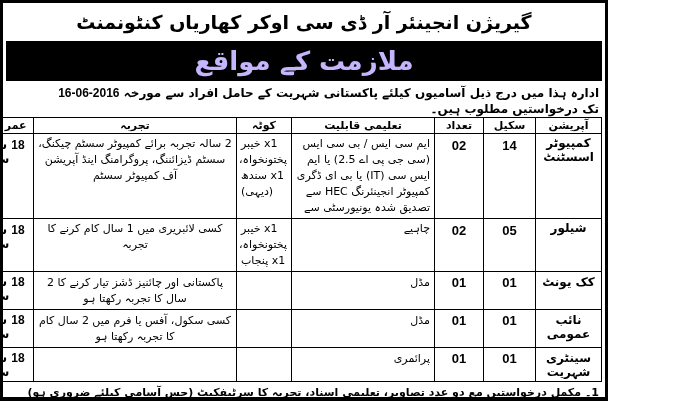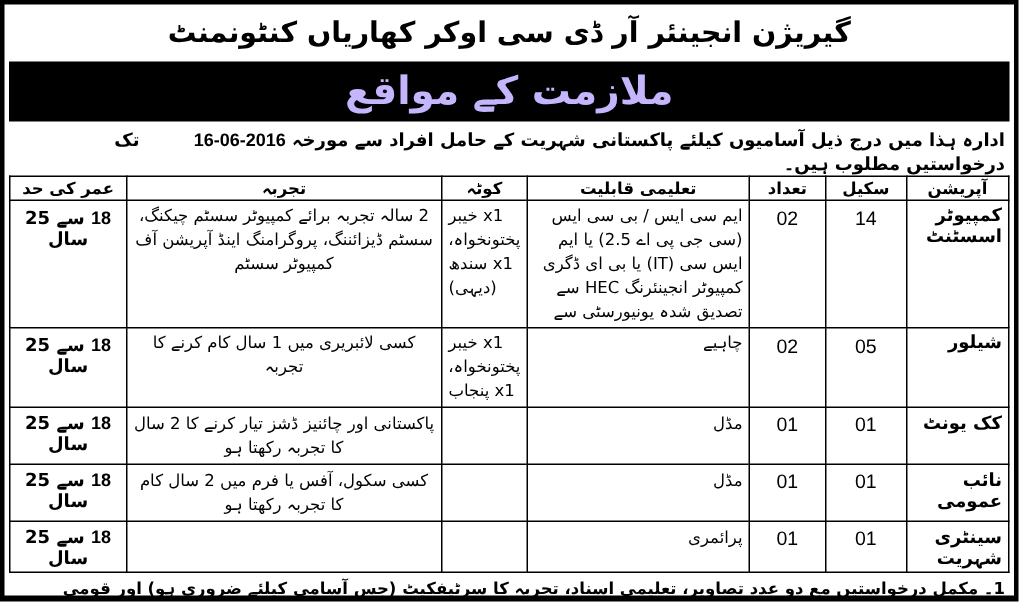--- a/index.html
+++ b/index.html
@@ -1,19 +1,19 @@
 <!DOCTYPE html>
 <html><head>
   <meta charset="utf-8">
   <style>
     * { box-sizing: border-box; margin: 0; padding: 0; }
     html, body { width: 679px; height: 401px; background: #fff; overflow: hidden; }
     body { font-family: "DejaVu Sans", sans-serif; color: #000; }
     .ad {
-      position: absolute; left: 0; top: 0; width: 679px; height: 401px;
+      position: absolute; left: 0; top: 0; width: 608px; height: 401px;
       border: 3px solid #000; border-bottom-width: 4px; background: #fff;
       direction: rtl;
     }
     .header-title {
       height: 38px; line-height: 38px; text-align: center;
       font-size: 19px; font-weight: bold;
     }
     .banner {
       margin: 0 3px; height: 40px; background: #000; color: #c4b5fd;
       text-align: center; font-size: 26px; font-weight: bold; line-height: 40px;
@@ -22,22 +22,22 @@
       padding: 4px 6px 0 6px; font-size: 12px; line-height: 16px; height: 36px;
       font-weight: bold;
     }
     .intro .date { font-family: "Liberation Sans", sans-serif; font-weight: bold; direction: ltr; unicode-bidi: embed; margin-left: 32px; }
     table {
       border-collapse: collapse; width: calc(100% - 6px); margin: 0 3px;
       table-layout: fixed; font-size: 11px;
     }
     th, td { border: 1px solid #000; text-align: center; vertical-align: top; padding: 2px 4px; }
     th { font-weight: bold; height: 15px; font-size: 11px; padding: 1px 4px; }
-    td.post { text-align: right; font-weight: bold; font-size: 12px; }
-    td.num { font-family: "Liberation Sans", sans-serif; font-size: 13px; padding-top: 4px; }
+    td.post { text-align: center; font-weight: bold; font-size: 12px; }
+    td.num { font-family: "Liberation Sans", sans-serif; font-size: 13px; padding-top: 4px; font-weight: bold; }
     td.qual, td.exp { text-align: right; font-size: 11px; line-height: 16px; }
     td.exp { text-align: center; }
     td.quota { text-align: left; font-size: 11px; line-height: 16px; }
     td.age { font-size: 12px; font-weight: bold; padding-top: 4px; }
     .age-num { font-family: "Liberation Sans", sans-serif; }
     .notes {
       padding: 3px 6px 0 6px; font-size: 11px; line-height: 16px; font-weight: bold;
     }
     .footer {
       position: absolute; bottom: 2px; left: 0; right: 0; text-align: center;

